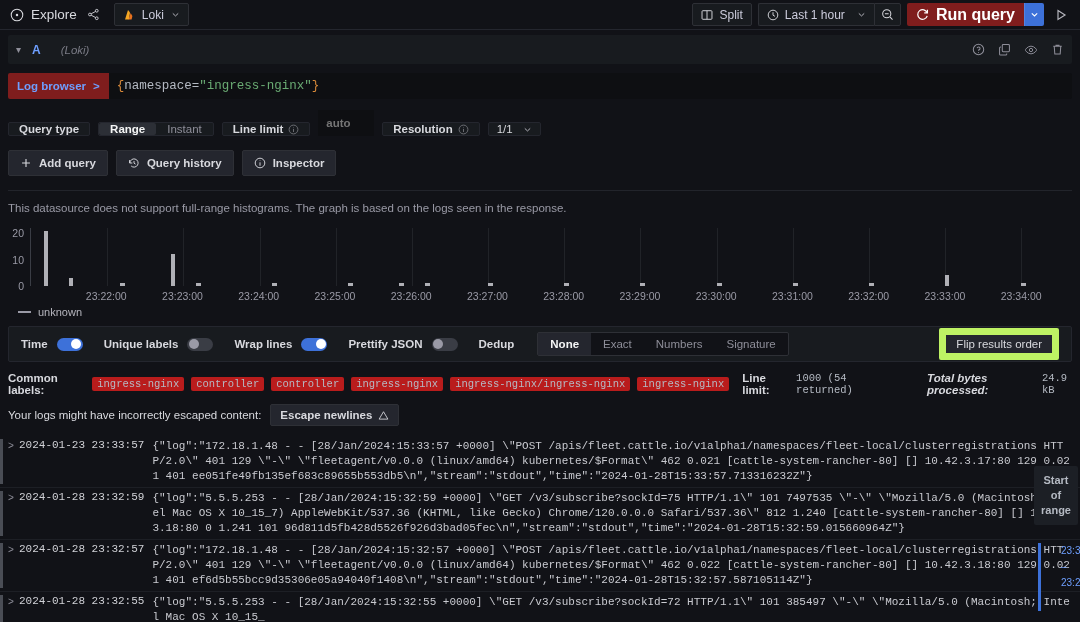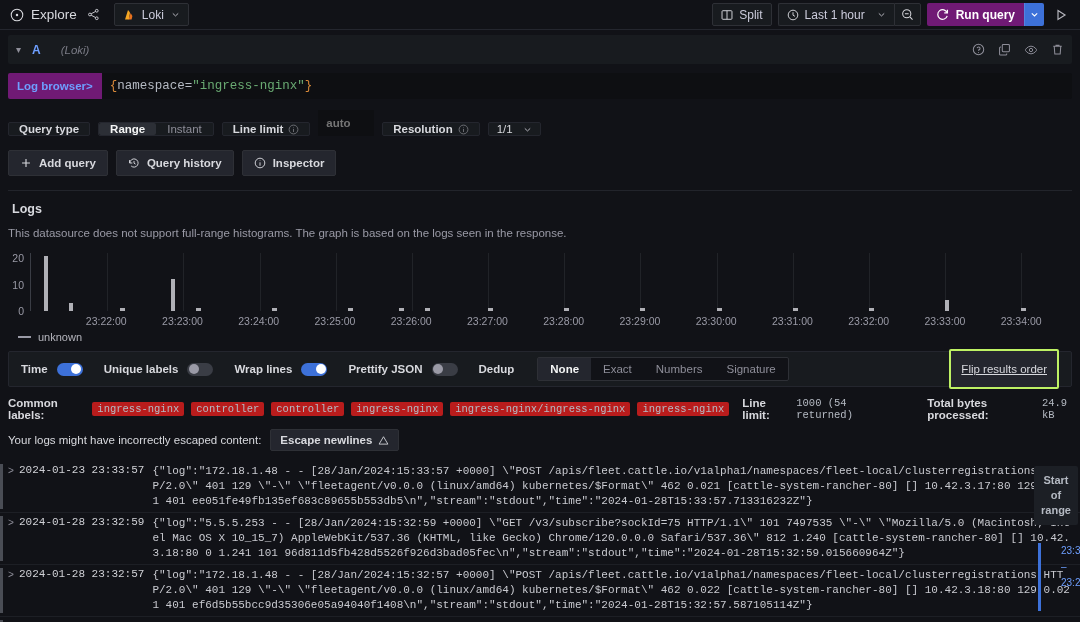--- a/index.html
+++ b/index.html
@@ -37,22 +37,22 @@
     background: #181b1f; font-size: 12px; color: #ccccdc; white-space: nowrap;
   }
   .tb-btn.icon-only { padding: 0 6px; }
   .tb-group { display: flex; align-items: center; }
   .tb-group .tb-btn { border-radius: 0; border-right-width: 0; }
   .tb-group .tb-btn:first-child { border-radius: 2px 0 0 2px; }
   .tb-group .tb-btn:last-child { border-radius: 0 2px 2px 0; border-right-width: 1px; }
   .run-btn {
     display: flex; align-items: center; gap: 7px;
     height: 23px; padding: 0 9px;
-    background: #701a75; color: #fff; border-radius: 2px 0 0 2px;
-    font-size: 12px; font-weight: 600;
+    background: #7f1d1d; color: #fff; border-radius: 2px 0 0 2px;
+    font-size: 16px; font-weight: 600;
   }
   .run-caret {
     height: 23px; width: 20px; background: #3d71d9; color: #fff;
     border-radius: 0 2px 2px 0; display: flex; align-items: center; justify-content: center;
     border-left: 1px solid #5285e0;
   }
   .plain-ic { color: #9a9aa6; padding: 0 4px; display: flex; align-items: center; }
 
   
   #query-section { background: #111217; }
@@ -61,22 +61,22 @@
     border-radius: 2px; display: flex; align-items: center; padding: 0 8px;
     font-size: 12px;
   }
   .q-caret { color: #8e8e99; font-size: 10px; width: 16px; }
   .q-letter { color: #6e9fff; font-weight: 700; font-size: 12px; margin-right: 20px; }
   .q-ds { color: #7a7b85; font-style: italic; font-size: 11.5px; }
   .qh-right { margin-left: auto; display: flex; gap: 13px; color: #8e8e99; }
 
   .query-row { display: flex; align-items: stretch; margin: 9px 8px 0 8px; height: 26px; }
   .log-browser-btn {
-    display: flex; align-items: center; gap: 0; padding: 0 9px;
-    background: #701a75; color: #6e9fff; font-size: 11.5px; font-weight: 600;
+    display: flex; align-items: center; gap: 7px; padding: 0 9px;
+    background: #7f1d1d; color: #6e9fff; font-size: 11.5px; font-weight: 600;
     border-radius: 2px 0 0 2px;
   }
   .query-field {
     flex: 1; background: #0e0f12; border-radius: 0 2px 2px 0;
     display: flex; align-items: center; padding: 0 8px;
     font-family: "Liberation Mono", monospace; font-size: 12.5px;
   }
   .tok-brace { color: #d98a3a; }
   .tok-key { color: #b5bac3; }
   .tok-op { color: #b5bac3; }
@@ -133,22 +133,22 @@
   .ctrl-item { display: flex; align-items: center; gap: 9px; font-size: 11.5px; color: #d8d9de; }
   .ctrl-item .lbl { font-weight: 600; }
   .toggle { width: 26px; height: 13px; border-radius: 7px; background: #3a3d45; position: relative; }
   .toggle.on { background: #3d71d9; }
   .toggle .knob { position: absolute; top: 1.5px; left: 1.5px; width: 10px; height: 10px; border-radius: 50%; background: #9a9aa6; }
   .toggle.on .knob { left: auto; right: 1.5px; background: #fff; }
   .dedup-group { display: flex; align-items: center; background: #111217; border: 1px solid #2e3036; border-radius: 2px; height: 24px; margin-left: 2px; }
   .dedup-opt { font-size: 11.5px; color: #8e8e99; padding: 0 12px; height: 100%; display: flex; align-items: center; }
   .dedup-opt.active { color: #f4f5f5; font-weight: 600; background: #24262e; }
   .flip-btn {
-    margin-left: auto; height: 40px; padding: 0 10px; display: flex; align-items: center;
-    background: #24262e; border: 2px solid #bef264; border-radius: 2px; font-size: 11.5px; color: #d8d9de; text-decoration: underline;
+    margin-left: auto; height: 32px; padding: 0 10px; display: flex; align-items: center;
+    background: #24262e; border: 7px solid #bef264; border-radius: 2px; font-size: 11.5px; color: #d8d9de;
   }
 
   
   .meta-row { display: flex; align-items: center; gap: 7px; margin: 10px 0 0 8px; font-size: 11.5px; flex-wrap: nowrap; }
   .meta-key { color: #d8d9de; font-weight: 600; }
   .chip {
     background: #b91c1c; color: #b5bac3; font-family: "Liberation Mono", monospace;
     font-size: 10.5px; padding: 1px 5px; border-radius: 2px; white-space: nowrap;
   }
   .meta-val { color: #b5bac3; font-family: "Liberation Mono", monospace; font-size: 10.5px; }
@@ -402,21 +402,20 @@
             <path d="M7 6.2v4"></path>
             <circle cx="7" cy="4.2" r=".55" fill="#d8d9de" stroke="none"></circle>
           </svg>
       </span>
       <span>Inspector</span>
     </div>
   </div>
 </div>
 
 <div id="logs-panel">
-  <div class="logs-title">Logs</div>
   <div class="no-hist">This datasource does not support full-range histograms. The graph is based on the logs seen in the response.</div>
 
   <div id="chart-wrap">
     <div id="y-labels"></div>
     <div class="plot" id="plot">
         <div class="gridline" style="left: 7.31707%;"></div>
         <div class="gridline" style="left: 14.6341%;"></div>
         <div class="gridline" style="left: 21.9512%;"></div>
         <div class="gridline" style="left: 29.2683%;"></div>
         <div class="gridline" style="left: 36.5854%;"></div>
@@ -514,21 +513,21 @@
     <span id="common-labels" style="display:flex;gap:7px;">
         <span class="chip">ingress-nginx</span>
         <span class="chip">controller</span>
         <span class="chip">controller</span>
         <span class="chip">ingress-nginx</span>
         <span class="chip">ingress-nginx/ingress-nginx</span>
         <span class="chip">ingress-nginx</span>
       </span>
     <span class="meta-key" style="margin-left:6px;">Line limit:</span>
     <span class="meta-val">1000  (54 returned)</span>
-    <span class="meta-key" style="margin-left:26px;">Total bytes processed:</span>
+    <span class="meta-key" style="margin-left:26px;font-style:italic;">Total bytes processed:</span>
     <span class="meta-val">24.9 kB</span>
   </div>
 
   <div class="escape-row">
     <span>Your logs might have incorrectly escaped content:</span>
     <span class="escape-btn">
       <span>Escape newlines</span>
       <span class="ic">
         <svg width="11" height="11" viewBox="0 0 14 14" fill="none" stroke="#d8d9de" stroke-width="1.1">
             <path d="M7 2.2 L12.6 11.6 H1.4 Z"></path>

